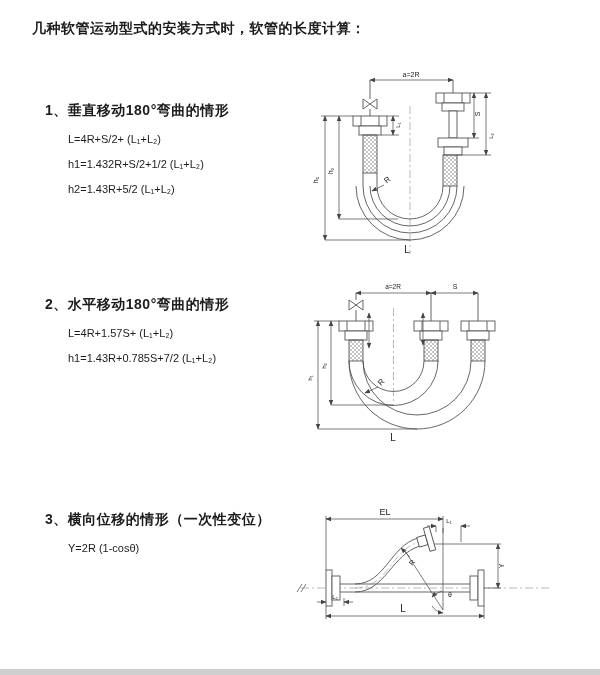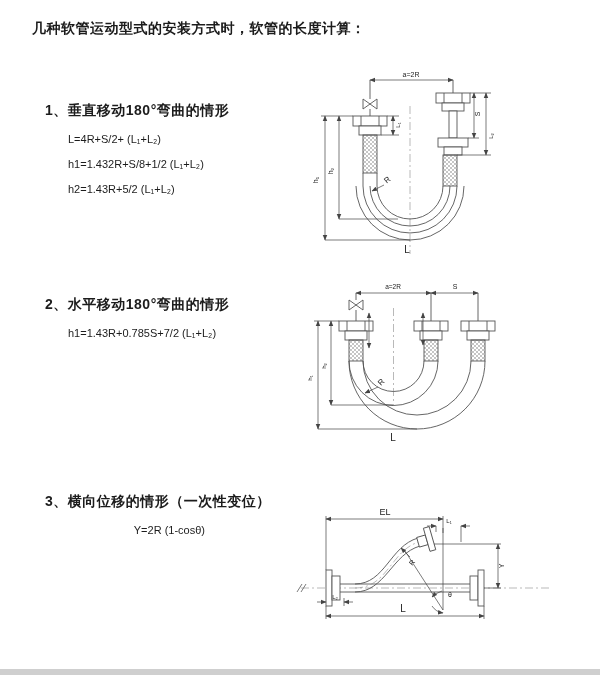--- a/index.html
+++ b/index.html
@@ -5,21 +5,21 @@
   html,body{margin:0;padding:0;background:#ffffff;}
   .page{
     position:relative;width:600px;height:675px;background:#ffffff;overflow:hidden;
     font-family:"Liberation Sans","DejaVu Sans",sans-serif;color:#1c1c1c;
   }
   .page-title{
     position:absolute;left:32px;top:20px;font-size:14px;font-weight:bold;
     letter-spacing:0.5px;white-space:nowrap;
   }
   .sec{position:absolute;left:45px;}
-  #sec1{top:102px;} #sec2{top:296px;} #sec3{top:493px;text-align:center;}
+  #sec1{top:102px;} #sec2{top:296px;} #sec3{top:511px;}
   .sec-heading{font-size:14px;font-weight:bold;letter-spacing:0.5px;white-space:nowrap;}
   .formula{margin:13px 0 0 23px;font-size:11px;white-space:nowrap;}
   .diagram{position:absolute;}
   #dia1{left:303px;top:68px;} #dia2{left:303px;top:278px;} #dia3{left:293px;top:498px;}
   svg text{fill:#222;font-family:"Liberation Sans","DejaVu Sans",sans-serif;}
   .pipe{stroke:#555;stroke-width:0.9;fill:none;}
   .pipe-f{stroke:#555;stroke-width:0.9;fill:#ffffff;}
   .braid{stroke:#555;stroke-width:0.9;fill:url(#braid);}
   .dim{stroke:#444;stroke-width:0.7;fill:none;}
   .cl{stroke:#8a8a8a;stroke-width:0.6;fill:none;stroke-dasharray:8 3 2 3;}
@@ -39,26 +39,27 @@
         <path d="M0,1 L10,5 L0,9 z" fill="#444"></path>
       </marker>
     </defs>
   </svg>
 
   <div class="page-title">几种软管运动型式的安装方式时，软管的长度计算：</div>
 
   <div class="sec" id="sec1">
     <div class="sec-heading">1、垂直移动180°弯曲的情形</div>
     <div class="formula">L=4R+S/2+ (L₁+L₂)</div>
-    <div class="formula">h1=1.432R+S/8+1/2 (L₁+L₂)</div>
+    <div class="formula">h1=1.432R+S/2+1/2 (L₁+L₂)</div>
     <div class="formula">h2=1.43R+5/2 (L₁+L₂)</div>
   </div>
 
   <div class="sec" id="sec2">
     <div class="sec-heading">2、水平移动180°弯曲的情形</div>
+    <div class="formula">L=4R+1.57S+ (L₁+L₂)</div>
     <div class="formula">h1=1.43R+0.785S+7/2 (L₁+L₂)</div>
   </div>
 
   <div class="sec" id="sec3">
     <div class="sec-heading">3、横向位移的情形（一次性变位）</div>
     <div class="formula">Y=2R (1-cosθ)</div>
   </div>
 
   <svg class="diagram" id="dia1" width="225" height="190" viewBox="0 0 225 190">
     <line class="cl" x1="107" y1="38" x2="107" y2="186"></line>

